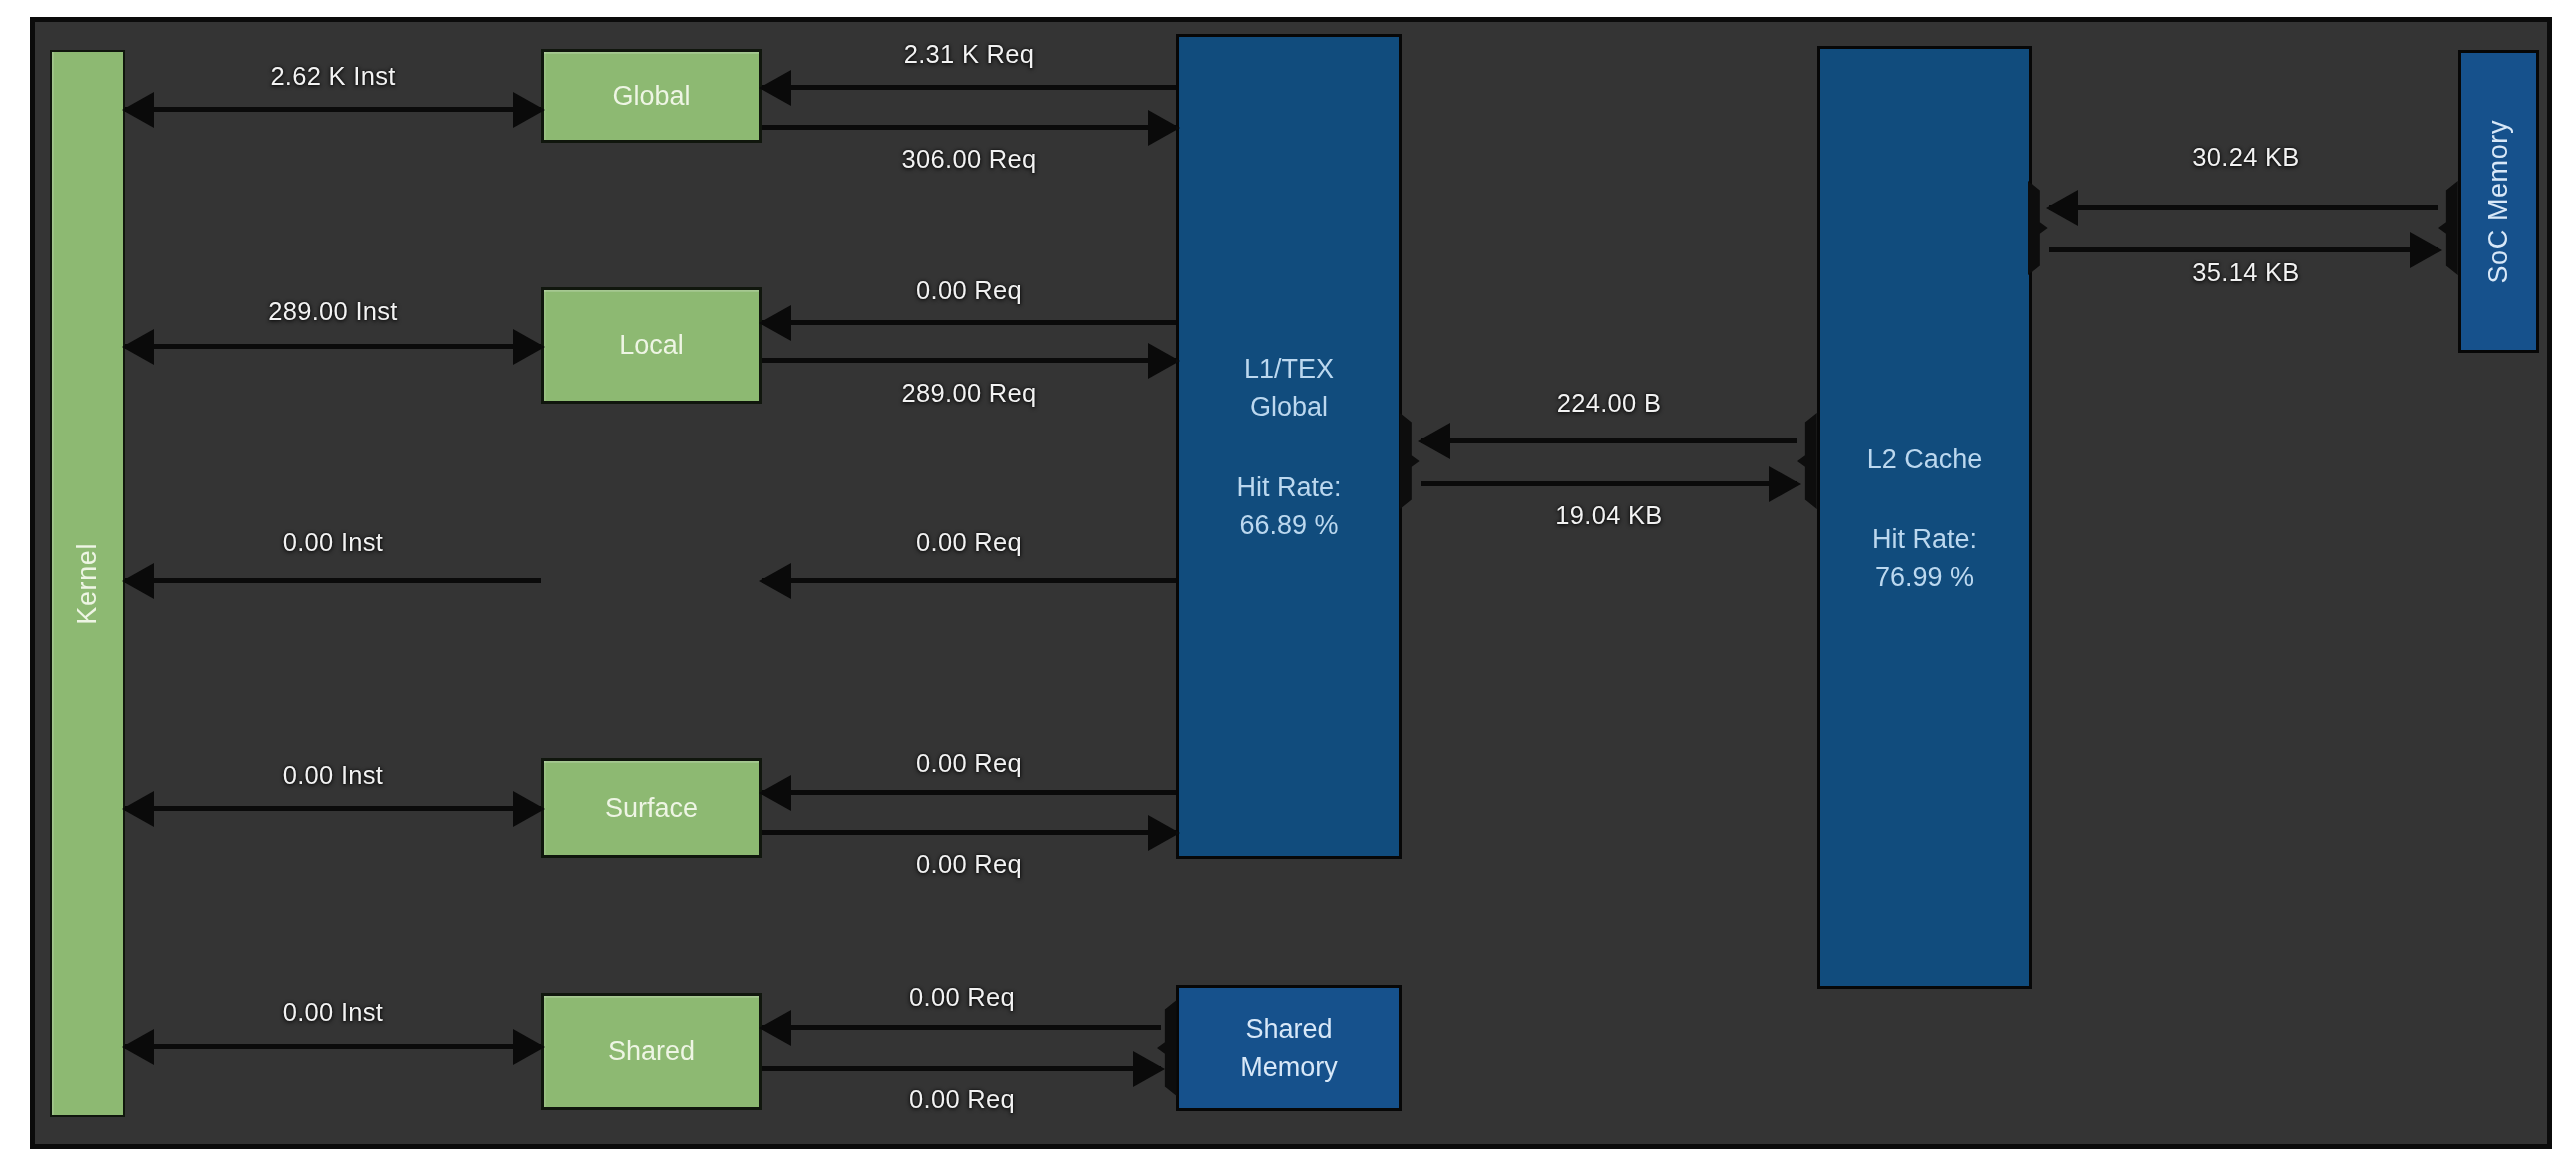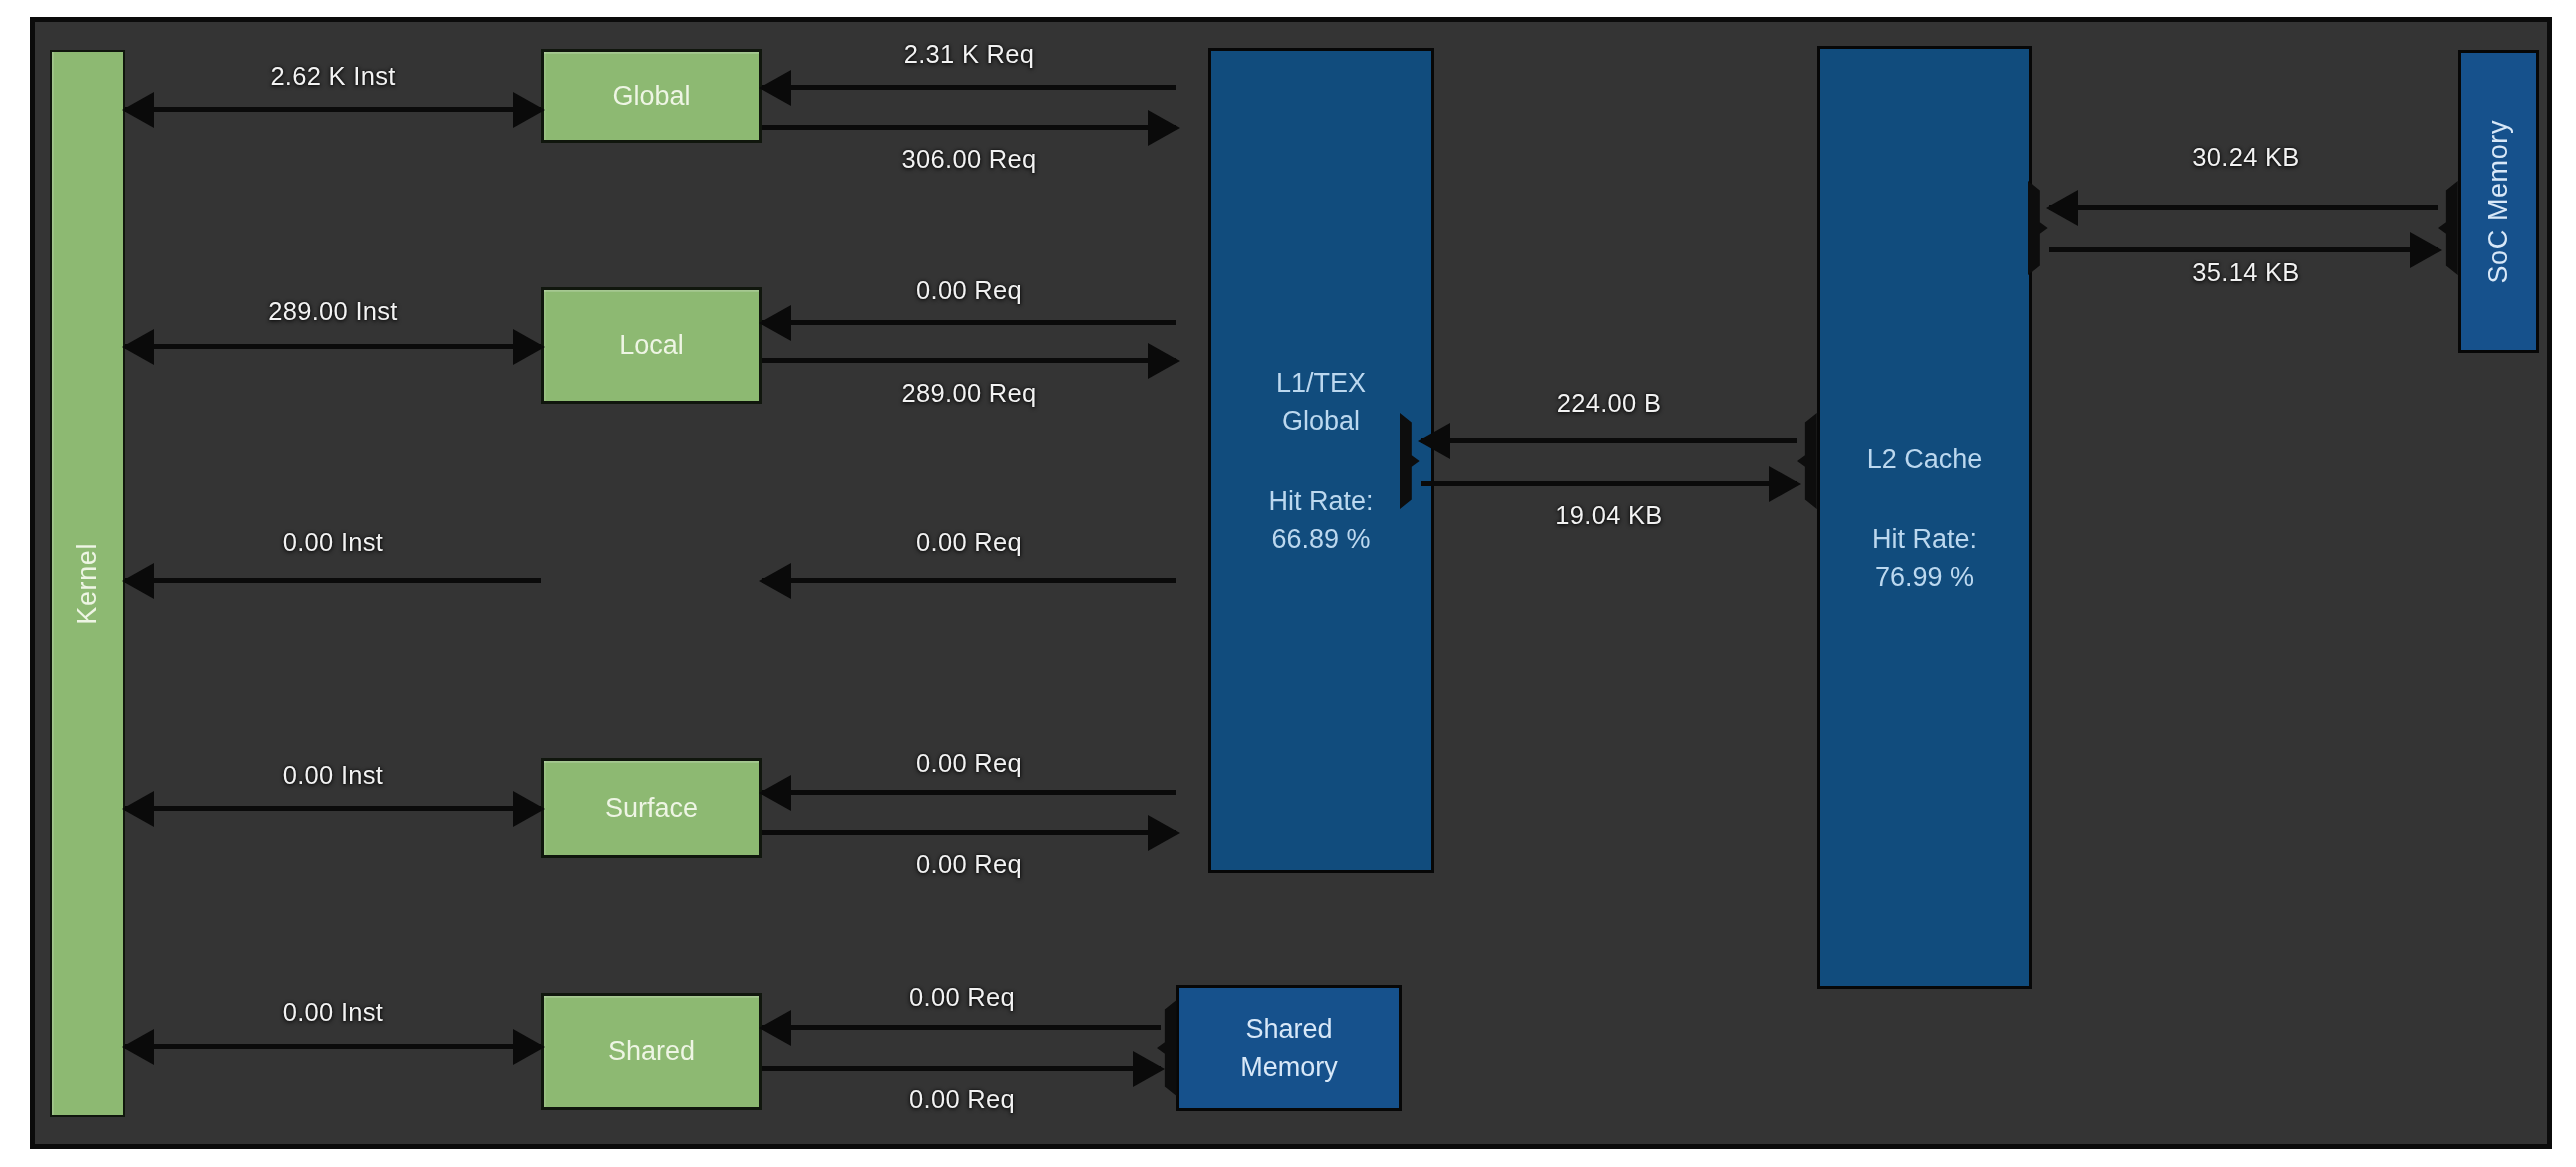--- a/index.html
+++ b/index.html
@@ -71,21 +71,21 @@
   <div class="box green-box" style="left:541px;top:287px;width:221px;height:117px;">
     <span>Local</span>
   </div>
   <div class="box green-box" style="left:541px;top:758px;width:221px;height:100px;">
     <span>Surface</span>
   </div>
   <div class="box green-box" style="left:541px;top:993px;width:221px;height:117px;">
     <span>Shared</span>
   </div>
 
-  <div class="box blue-box cache" style="left:1176px;top:48px;width:226px;height:825px;margin-left:32px;">
+  <div class="box blue-box cache" style="left:1176px;top:34px;width:226px;height:825px;">
     <div class="cache-text">
       <div class="grp1">
         <span>L1/TEX</span>
         <span>Global</span>
       </div>
       <div class="grp2">
         <span>Hit Rate:</span>
         <span>66.89 %</span>
       </div>
     </div>

